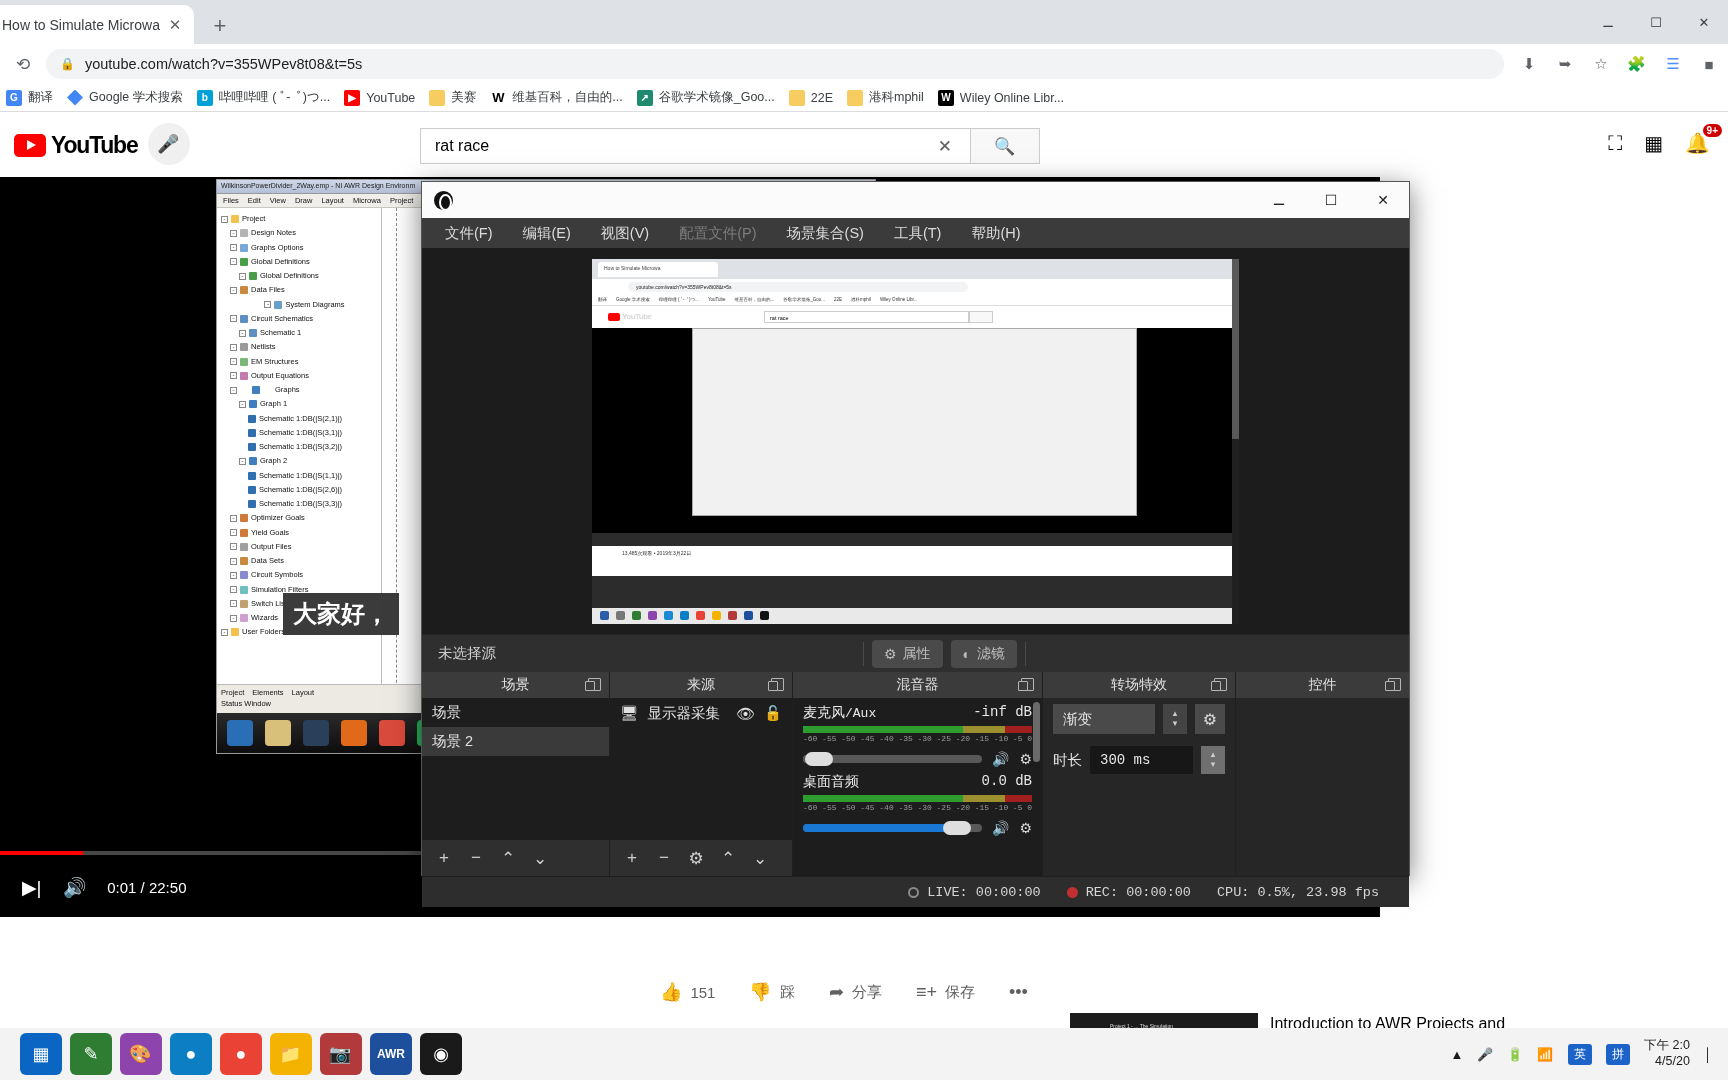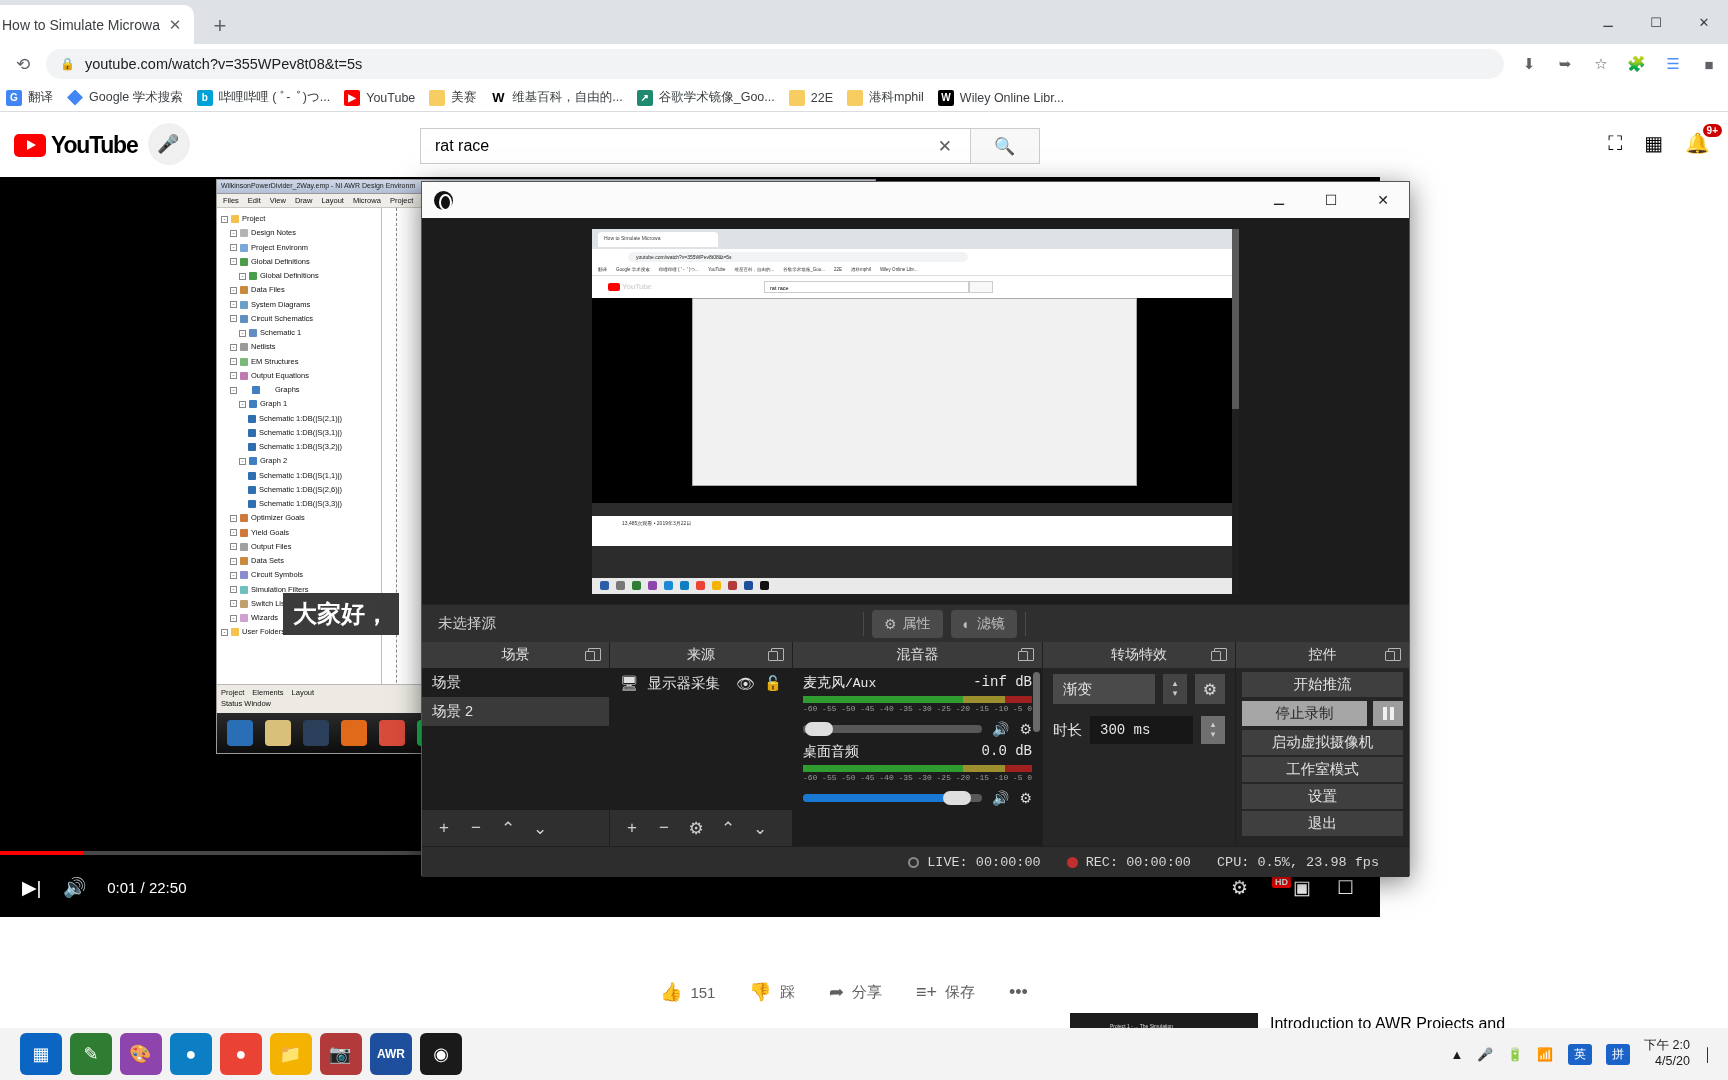--- a/index.html
+++ b/index.html
@@ -600,38 +600,38 @@
             <span>Project</span>
           </div>
           <div class="n" style="padding-left: 11px;">
             <span class="sw">-</span>
             <span class="ic" style="background: rgb(180, 180, 180);"></span>
             <span>Design Notes</span>
           </div>
           <div class="n" style="padding-left: 11px;">
             <span class="sw">-</span>
             <span class="ic" style="background: rgb(122, 167, 217);"></span>
-            <span>Project Environm</span>
+            <span>Graphs Options</span>
           </div>
           <div class="n" style="padding-left: 11px;">
             <span class="sw">-</span>
             <span class="ic" style="background: rgb(74, 158, 74);"></span>
             <span>Global Definitions</span>
           </div>
           <div class="n" style="padding-left: 20px;">
             <span class="sw">-</span>
             <span class="ic" style="background: rgb(74, 158, 74);"></span>
             <span>Global Definitions</span>
           </div>
           <div class="n" style="padding-left: 11px;">
             <span class="sw">-</span>
             <span class="ic" style="background: rgb(201, 138, 62);"></span>
             <span>Data Files</span>
           </div>
-          <div class="n" style="padding-left: 11px;">
+          <div class="n" style="padding-left: 11px; justify-content: center;">
             <span class="sw">-</span>
             <span class="ic" style="background: rgb(106, 160, 200);"></span>
             <span>System Diagrams</span>
           </div>
           <div class="n" style="padding-left: 11px;">
             <span class="sw">-</span>
             <span class="ic" style="background: rgb(95, 143, 192);"></span>
             <span>Circuit Schematics</span>
           </div>
           <div class="n" style="padding-left: 20px;">
@@ -764,20 +764,29 @@
 
     <div class="obs-title">
       <span class="obs-logo"></span>
       <span class="obs-wctl">
         <div>⚊</div>
         <div>☐</div>
         <div>✕</div>
       </span>
     </div>
 
+    <div class="obs-menu">
+      <span>文件(F)</span>
+      <span>编辑(E)</span>
+      <span>视图(V)</span>
+      <span class="dim">配置文件(P)</span>
+      <span>场景集合(S)</span>
+      <span>工具(T)</span>
+      <span>帮助(H)</span>
+    </div>
 
     <div class="obs-preview-area">
       <div class="obs-preview">
 
         <div class="ip-chrome">
           <div class="t">How to Simulate Microwa</div>
         </div>
         <div class="ip-omni">
           <div class="u">youtube.com/watch?v=355WPev8t08&amp;t=5s</div>
         </div>
@@ -977,34 +986,20 @@
             <span class="spin" style="background:#6f6f6f;height:28px">▴<br>▾</span>
           </div>
         </div>
       </div>
 
       <div class="panel" style="width:173px;border-right:none">
         <div class="panel-head">
           <span>控件</span>
           <span class="pop"></span>
         </div>
-        <div class="panel-body" style="background:#262626;padding-top:2px">
-          <div class="ctrl-btn">开始推流</div>
-          <div class="ctrl-row">
-            <div class="ctrl-btn active">停止录制</div>
-            <div class="pause-btn">
-                <i></i>
-                <i></i>
-              </div>
-          </div>
-          <div class="ctrl-btn">启动虚拟摄像机</div>
-          <div class="ctrl-btn">工作室模式</div>
-          <div class="ctrl-btn">设置</div>
-          <div class="ctrl-btn">退出</div>
-        </div>
       </div>
     </div>
 
     <div class="obs-status">
       <span class="st-item">
         <span class="dot-live"></span>
         <span>LIVE: 00:00:00</span>
       </span>
       <span class="st-item">
         <span class="dot-rec"></span>

